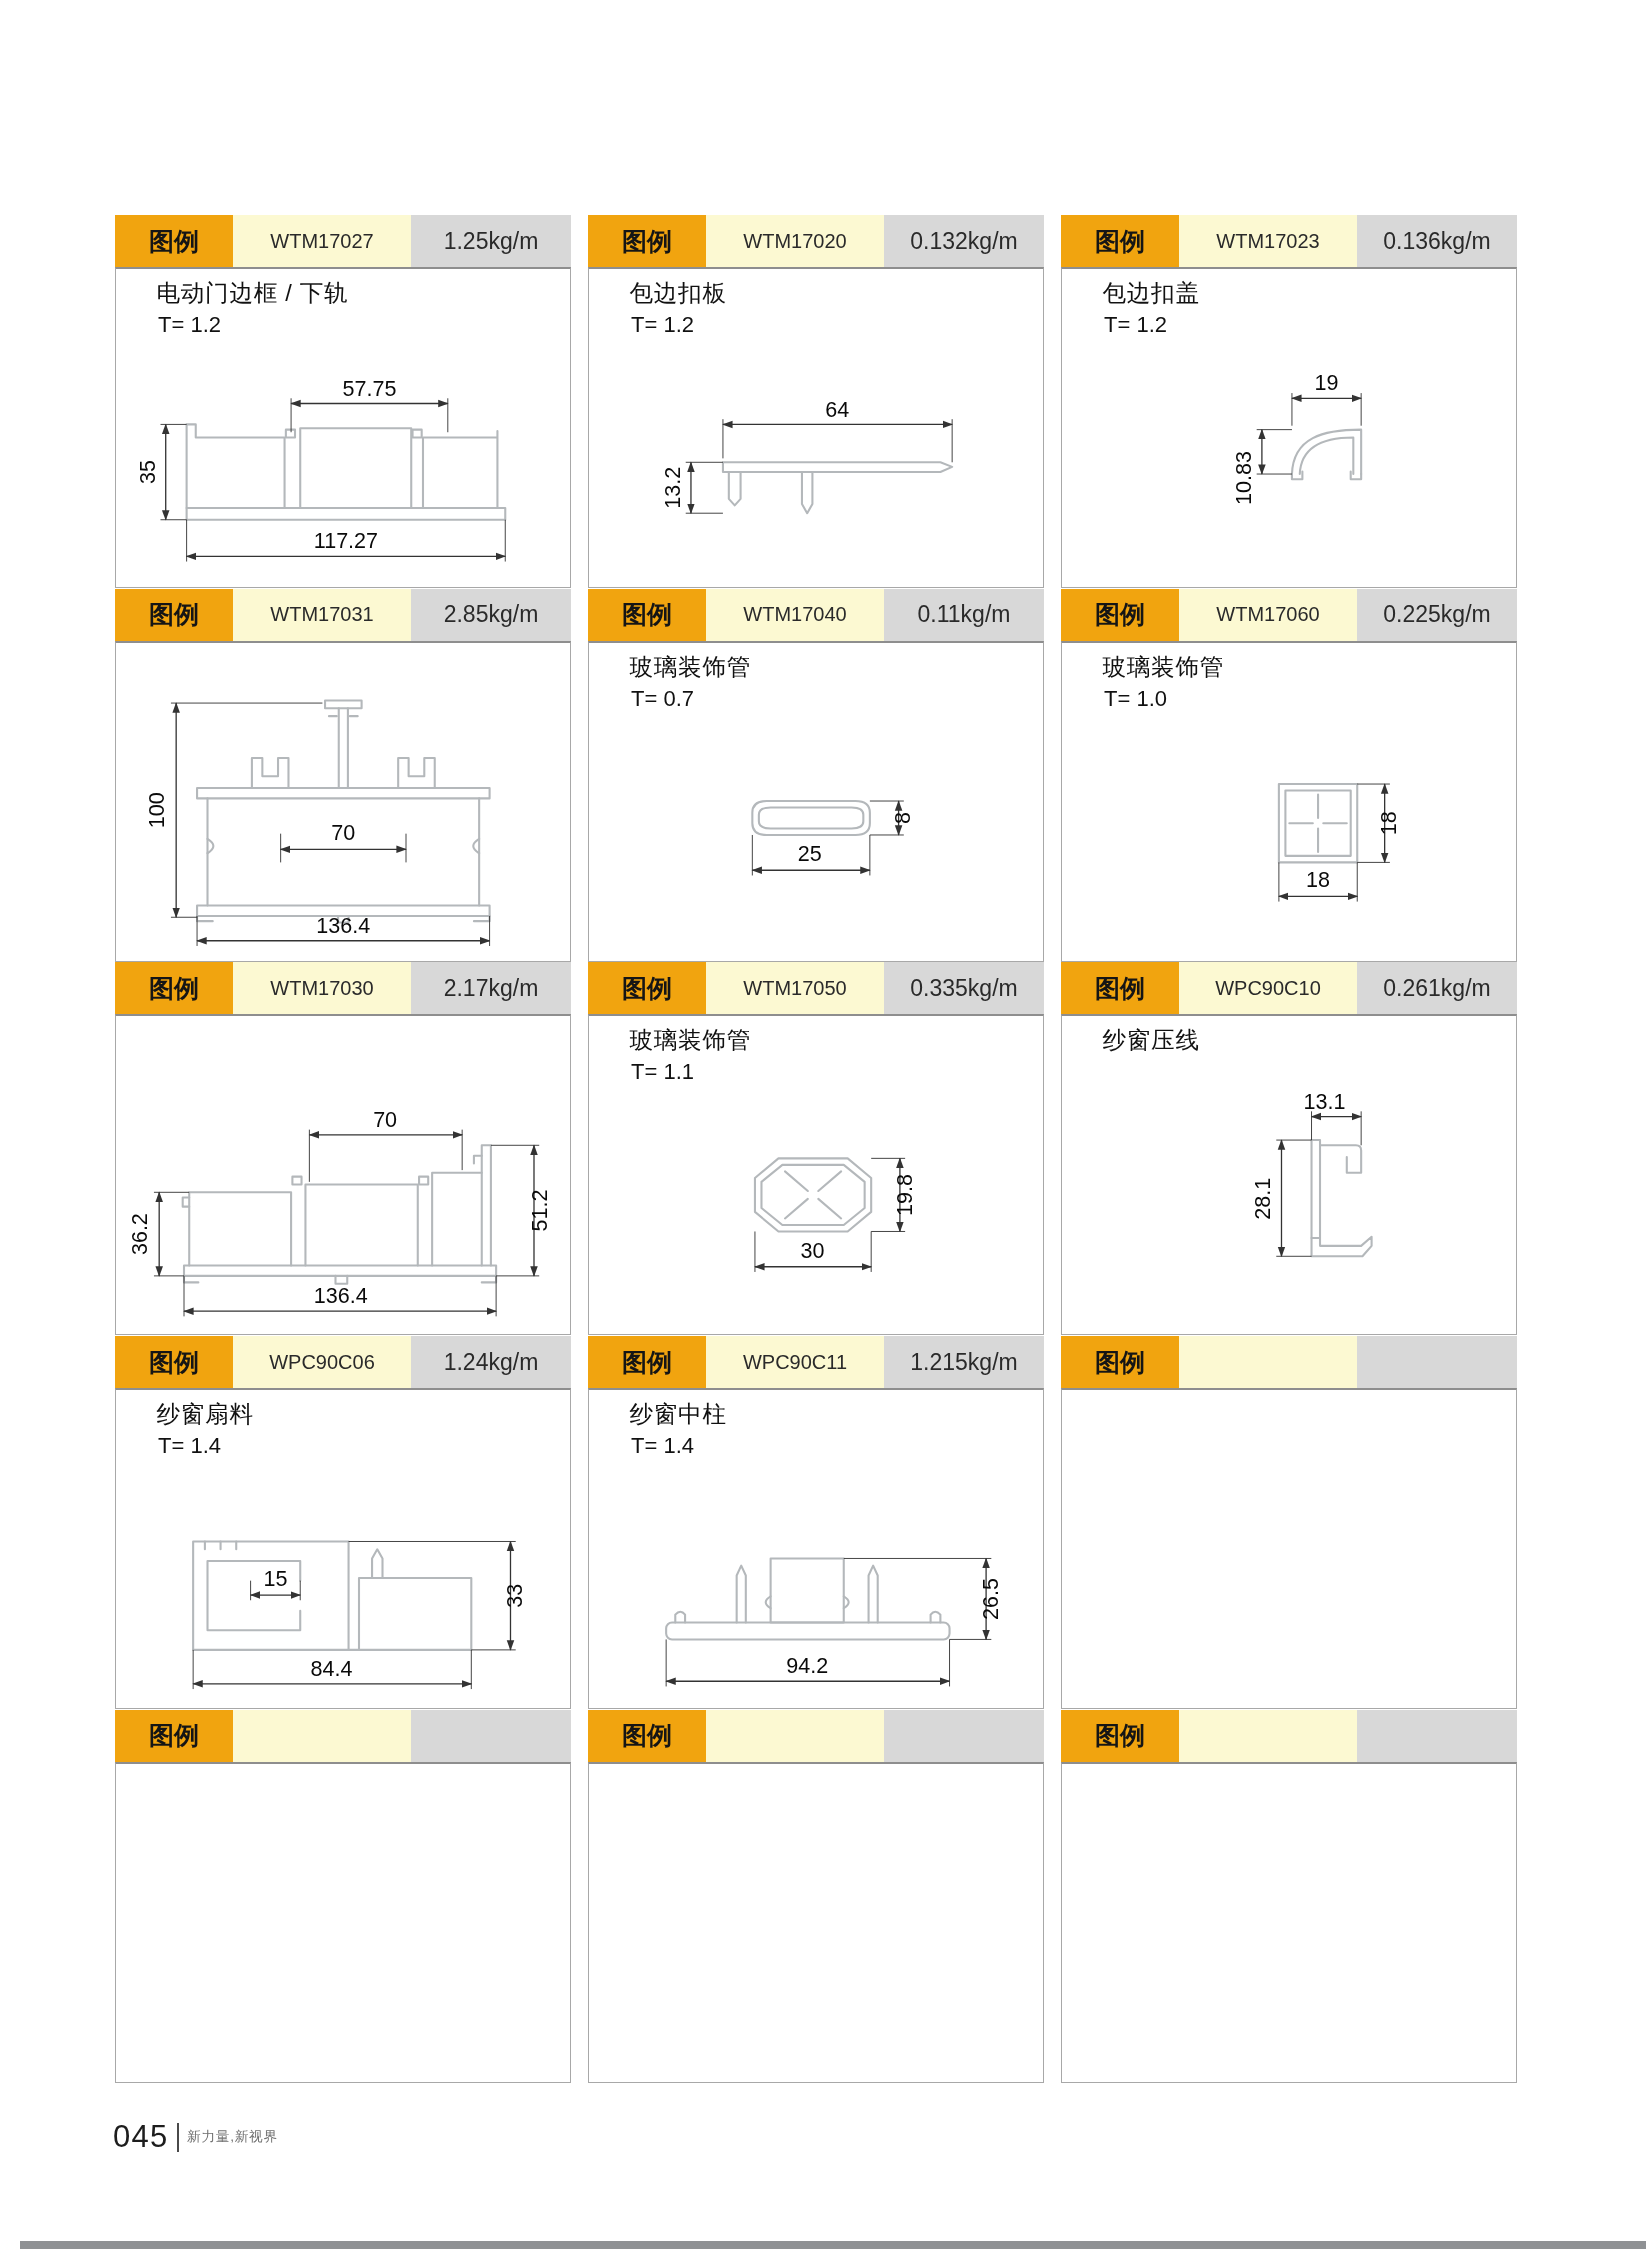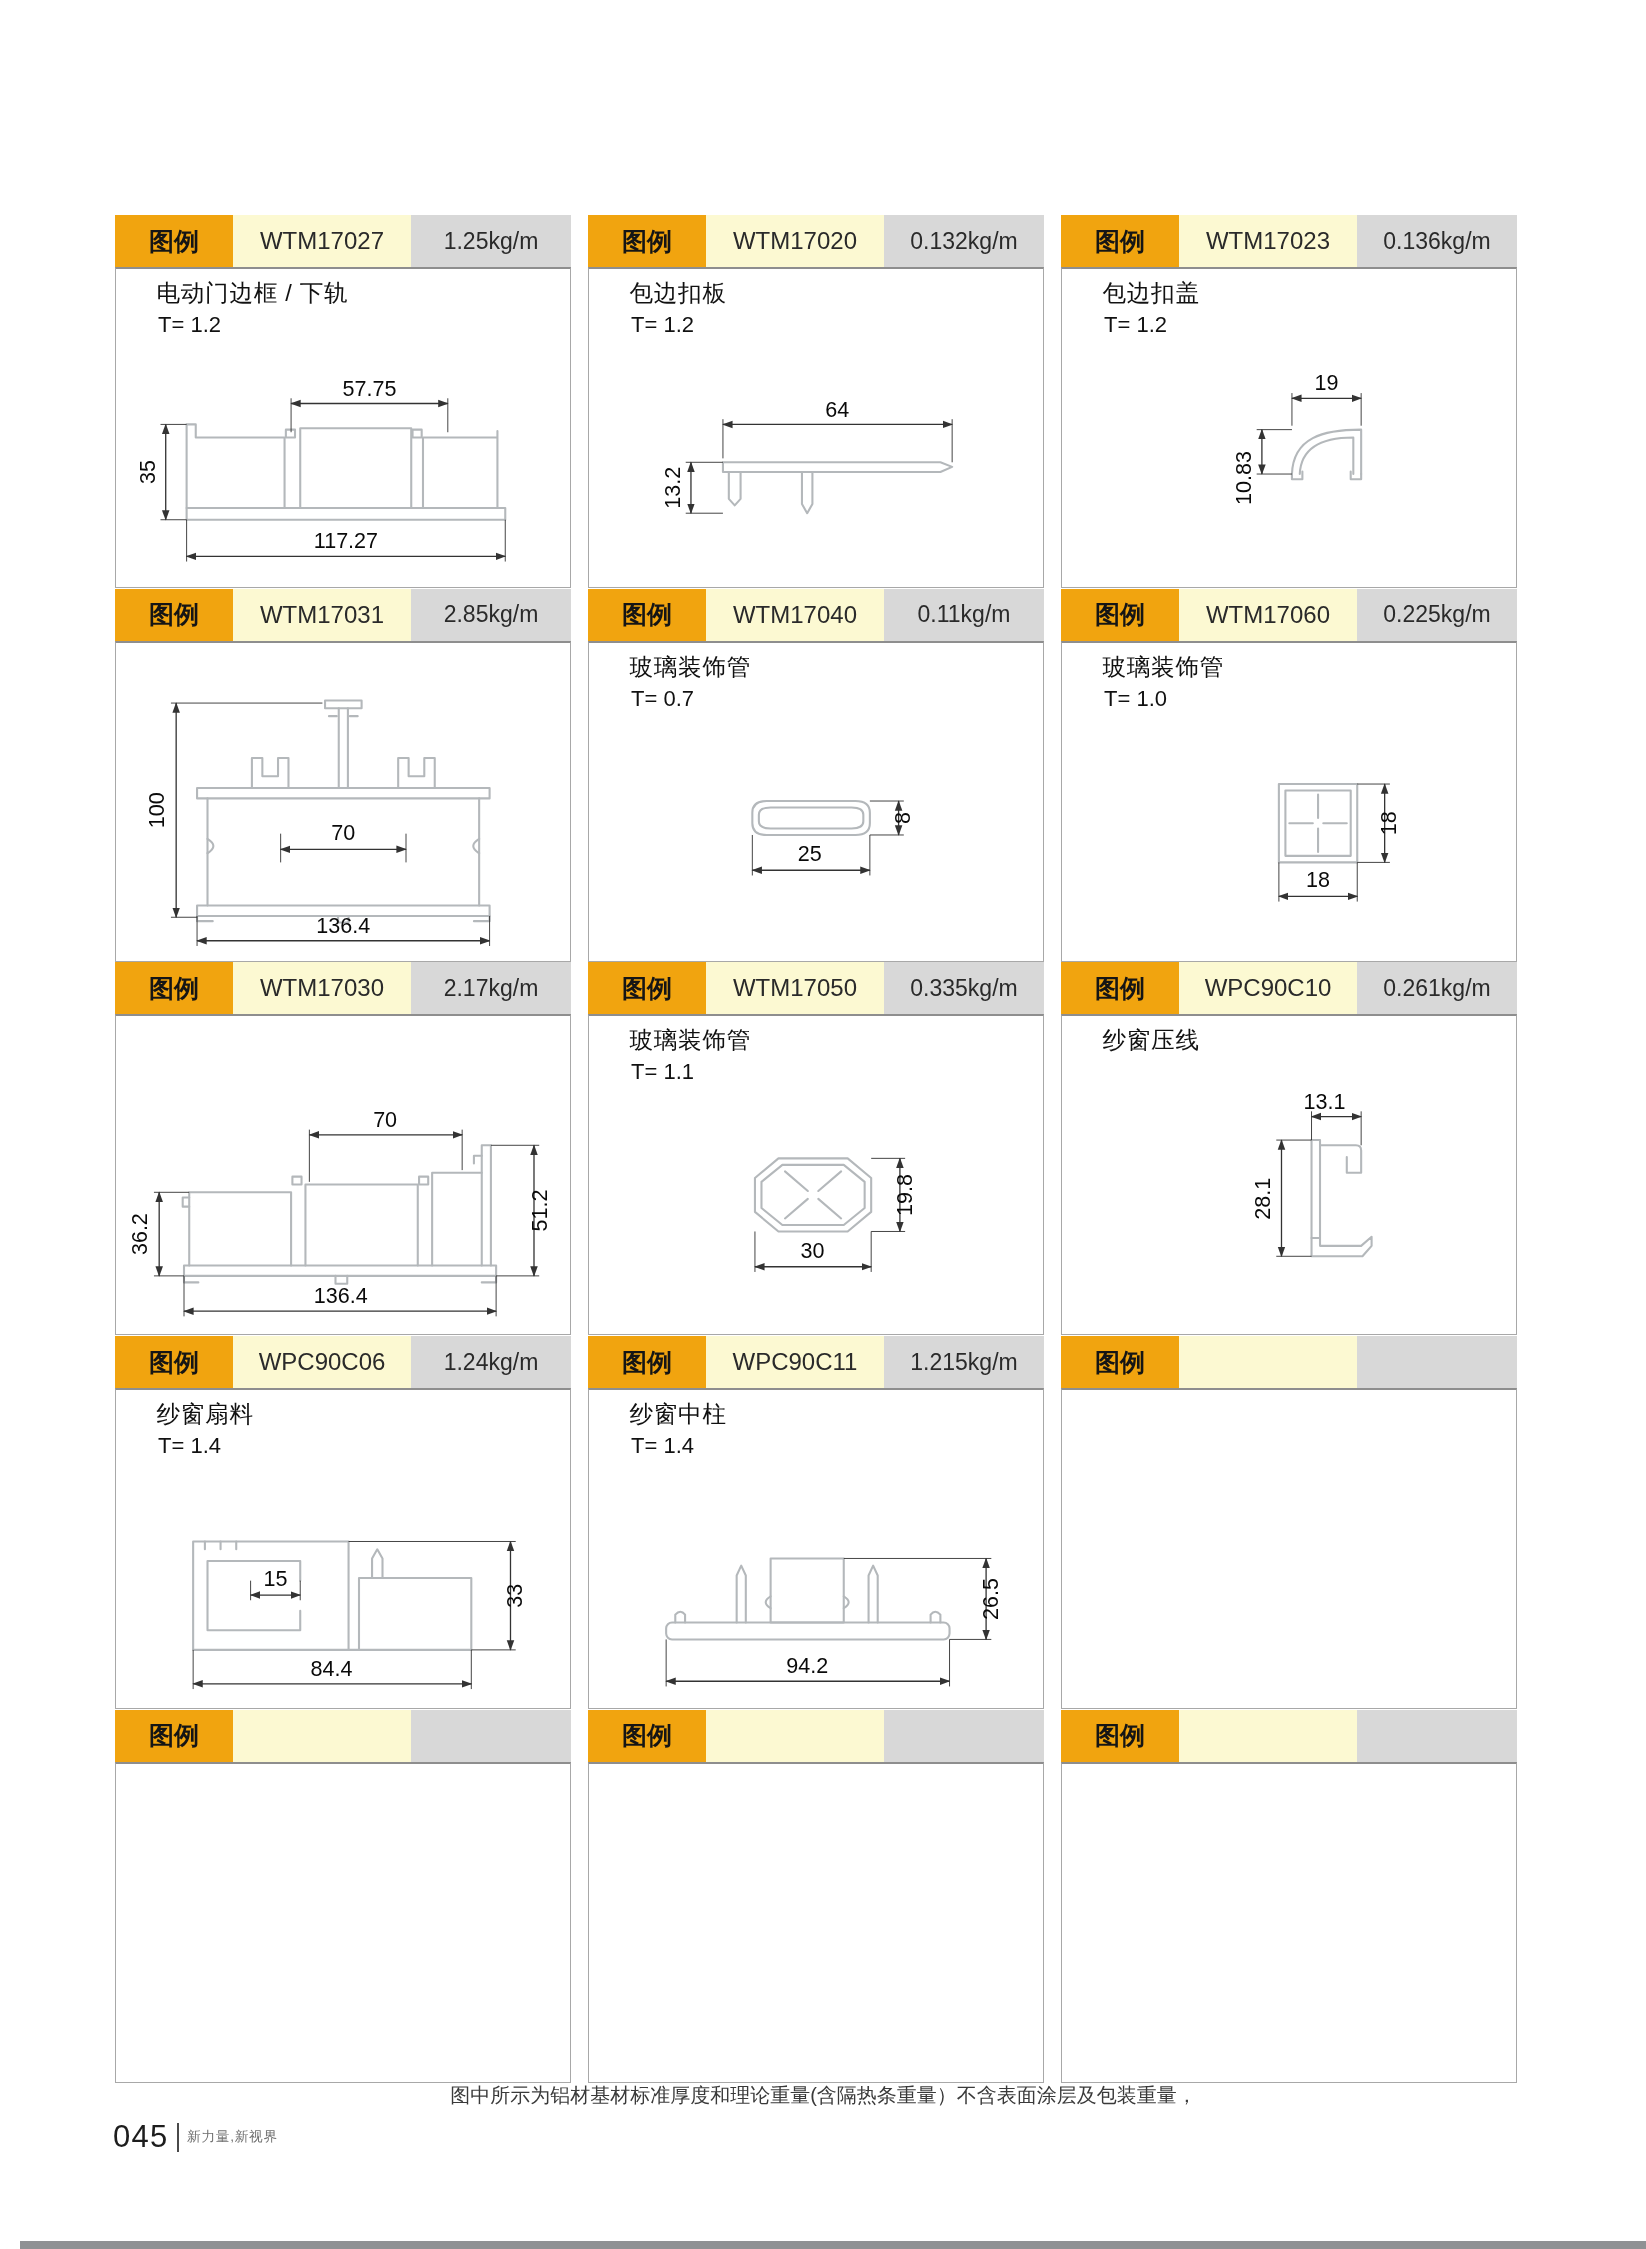--- a/index.html
+++ b/index.html
@@ -5,21 +5,21 @@
   html,body{margin:0;padding:0;background:#fff;}
   .sheet{position:relative;width:1647px;height:2250px;background:#fff;overflow:hidden;
          font-family:"Liberation Sans","DejaVu Sans",sans-serif;color:#111;}
   .grid{position:absolute;left:115px;top:215px;display:grid;
         grid-template-columns:456px 456px 456px;column-gap:17px;grid-auto-rows:373px;row-gap:0.7px;}
   .cell{width:456px;}
   .hdr{display:flex;height:52px;}
   .h-legend{width:118px;background:#F1A40F;display:flex;align-items:center;justify-content:center;
             font-size:25px;font-weight:bold;color:#151515;}
   .h-code{width:178px;background:#FCF9D2;display:flex;align-items:center;justify-content:center;
-          font-size:24px;color:#2a2a2a;}
+          font-size:20px;color:#2a2a2a;}
   .h-weight{flex:1;background:#D8D8D8;display:flex;align-items:center;justify-content:center;
             font-size:23px;color:#2a2a2a;}
   .body{position:relative;height:321px;box-sizing:border-box;background:#fff;
         border-top:2px solid #8e8e8e;border-left:1.3px solid #a8a8a8;
         border-right:1.3px solid #a8a8a8;border-bottom:1.3px solid #a8a8a8;}
   .pname{position:absolute;left:10.5px;top:7.9px;font-size:23.6px;color:#111;letter-spacing:0.7px;margin-left:30px;}
   .pthk{position:absolute;left:42px;top:43px;font-size:22px;color:#111;}
   svg.draw{position:absolute;left:0;top:0;width:100%;height:100%;}
   .pl{fill:none;stroke:#b4b8bb;stroke-width:3.2;stroke-linejoin:round;stroke-linecap:round;}
   .dl{stroke:#333;stroke-width:2;}
@@ -390,21 +390,20 @@
         <div class="h-legend">图例</div>
         <div class="h-code"></div>
         <div class="h-weight"></div>
       </div>
       <div class="body"></div>
     </div>
 
   </div>
 
   <div class="note">
-    <div>图中所示为铝材基材标准厚度和理论重量(含隔热条重量）不含表面涂层及包装重量，</div>
   </div>
 
   <div class="pageno">
     <span class="pn-num">045</span>
     <span class="pn-bar"></span>
     <span class="pn-tag">新力量,新视界</span>
   </div>
 
   <div class="bottombar"></div>
 </div>

